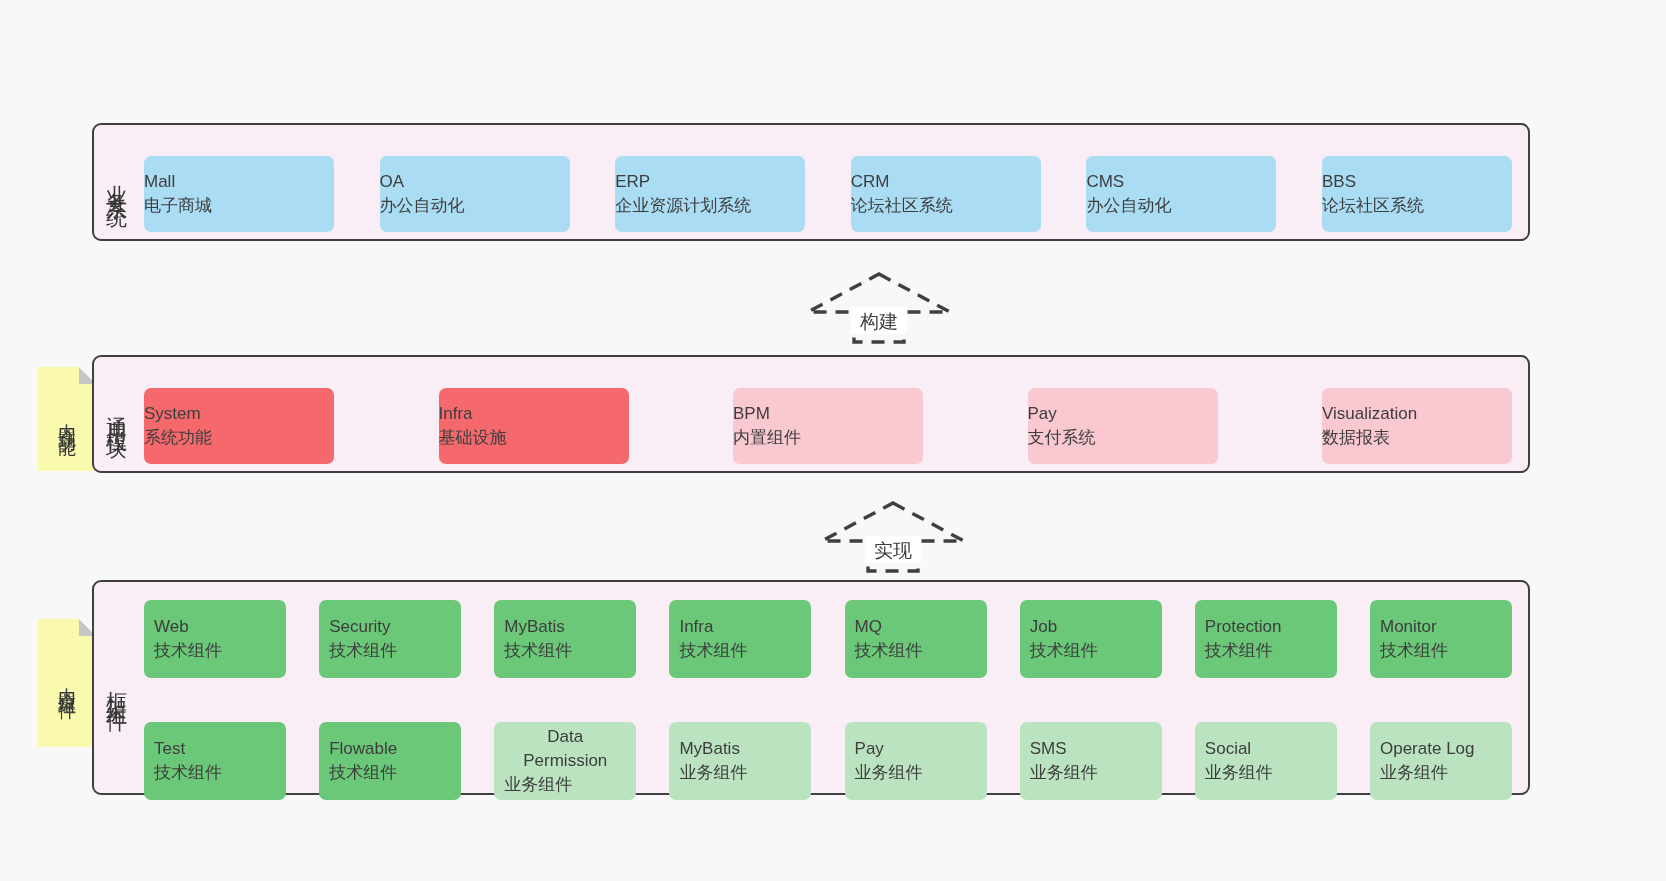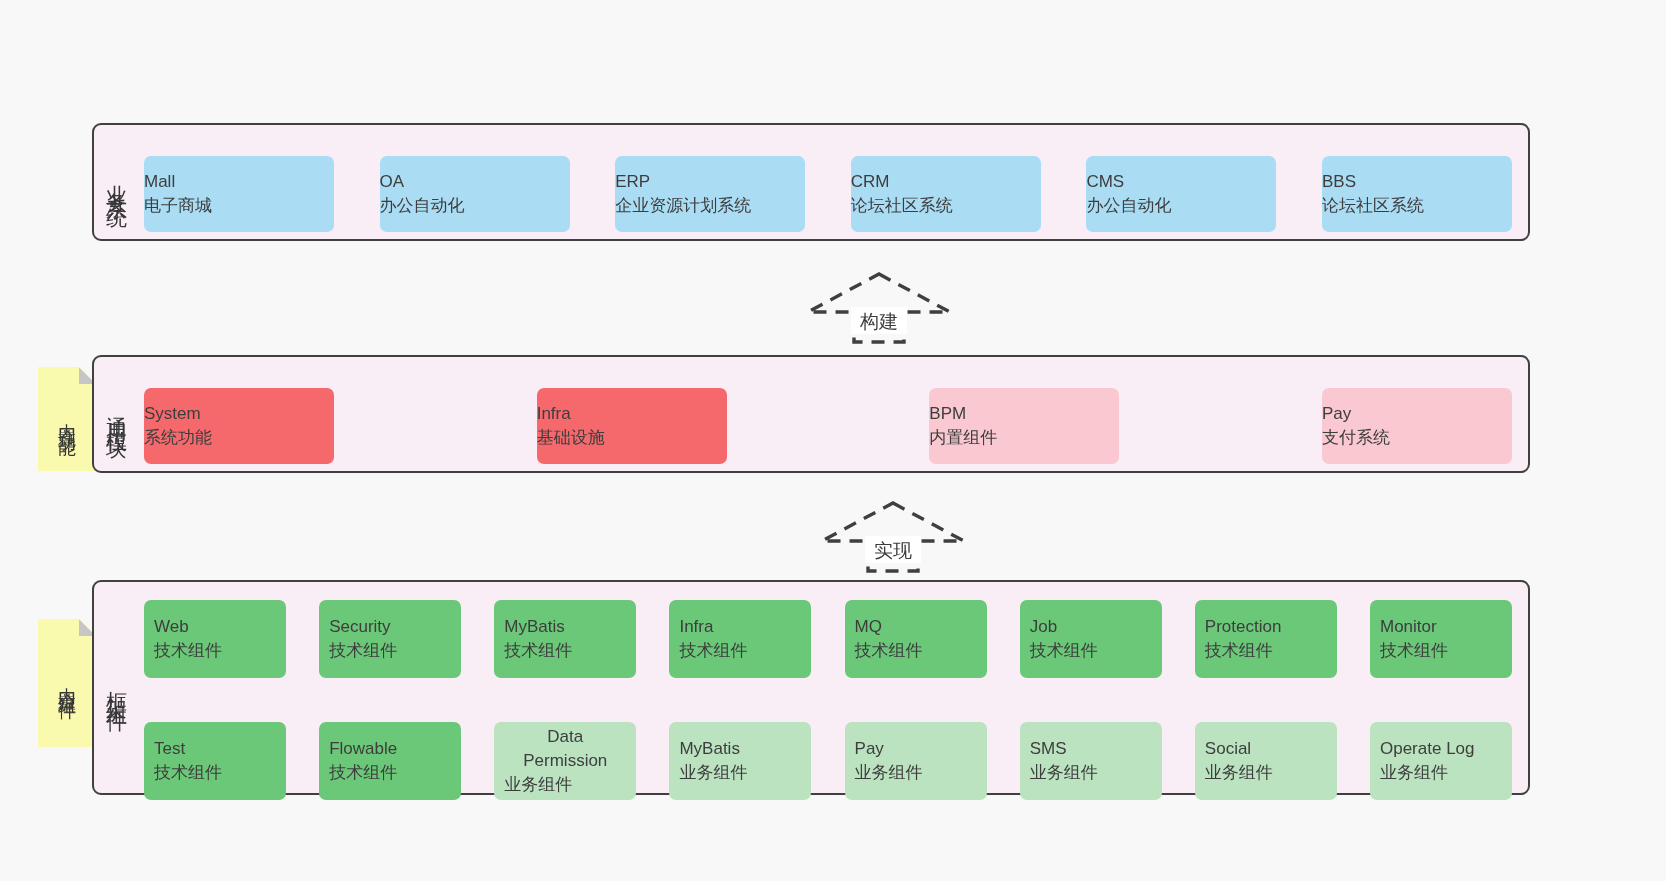--- a/index.html
+++ b/index.html
@@ -126,20 +126,24 @@
           <div>基础设施</div>
         </div>
         <div class="box pink">
           <div>BPM</div>
           <div>内置组件</div>
         </div>
         <div class="box pink">
           <div>Pay</div>
           <div>支付系统</div>
         </div>
+        <div class="box pink">
+          <div>Visualization</div>
+          <div>数据报表</div>
+        </div>
       </div>
     </div>
   </div>
 
   <svg class="arrow arrow2" viewBox="0 0 146 72">
     <path d="M73 2 L144 40 L98 40 L98 70 L48 70 L48 40 L2 40 Z"></path>
     <rect x="45" y="35" width="56" height="27"></rect>
     <text x="73" y="56" text-anchor="middle">实现</text>
   </svg>
 

